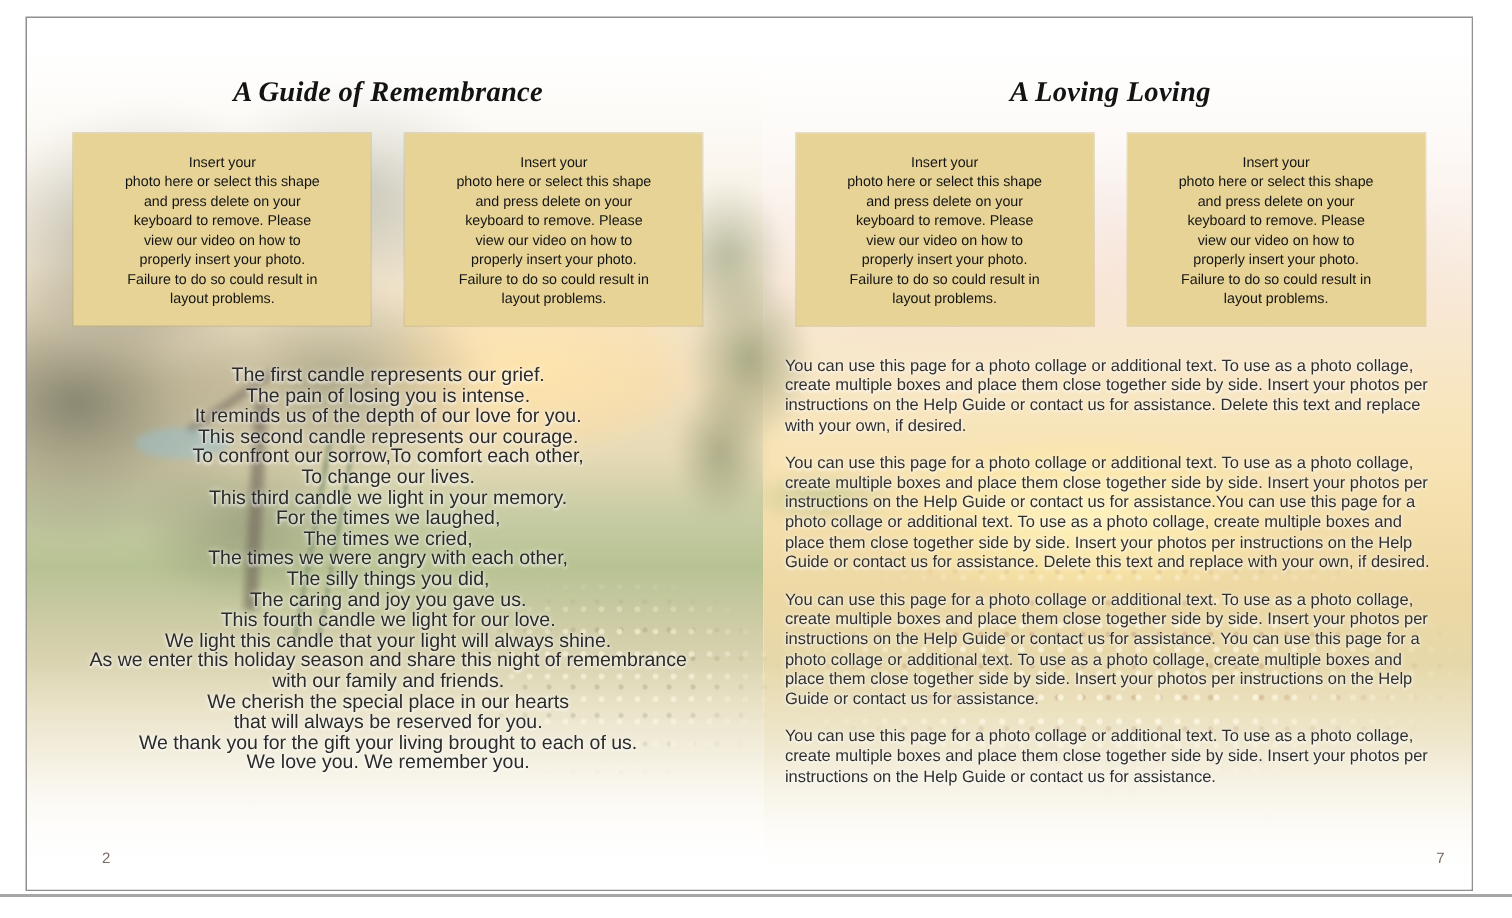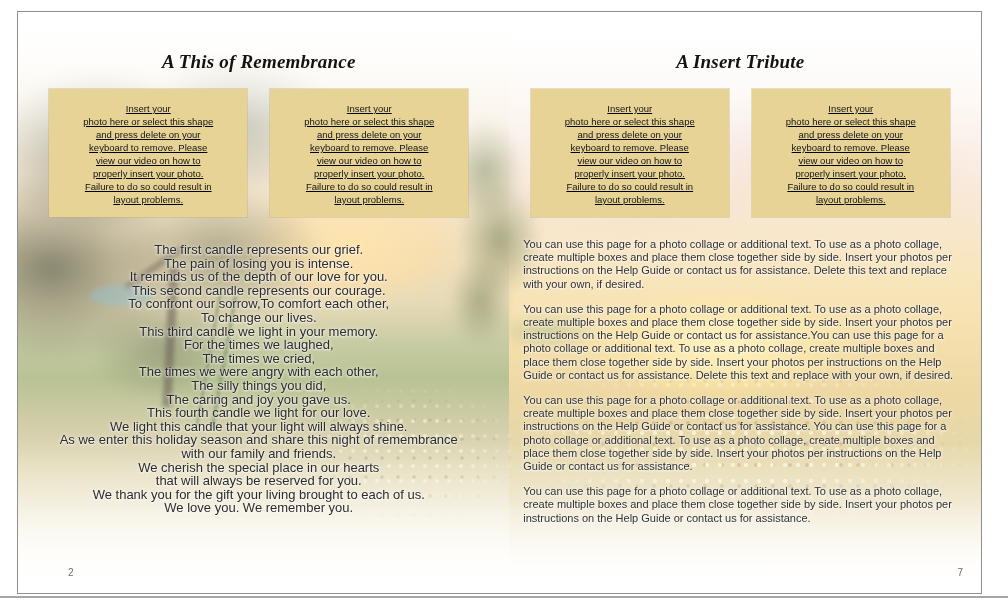--- a/index.html
+++ b/index.html
@@ -82,21 +82,21 @@
     background:linear-gradient(0deg,#fff 4%,rgba(255,255,255,.93) 11%,
       rgba(255,255,255,.68) 32%,rgba(255,255,255,.28) 62%,transparent 100%);}
 
   
   .page{position:absolute;top:0;width:50%;height:100%;}
   .page-left{left:0;}
   .page-right{left:50%;}
   .page-title{margin:38px 0 0;text-align:center;
     font-family:"Liberation Serif",serif;font-style:italic;font-weight:bold;
     font-size:19px;line-height:23px;color:#131313;letter-spacing:.2px;}
-  .boxes{margin-top:16px;display:flex;justify-content:center;gap:23px;text-decoration:underline;}
+  .boxes{margin-top:16px;display:flex;justify-content:center;gap:23px;}
   .photo-box{width:198px;height:128px;background:#e6d395;
     box-shadow:0 0 0 1px rgba(190,170,110,.35);
     padding-top:13px;box-sizing:border-box;}
   .photo-box .ph-text{font-size:9.5px;line-height:13px;color:#141414;
     text-align:center;white-space:pre-line;}
   .poem{margin-top:26px;text-align:center;white-space:pre-line;
     font-size:13px;line-height:13.6px;color:#2b2b2b;
     text-shadow:0 1px 2px rgba(255,255,255,.9),0 0 4px rgba(255,255,255,.85);}
   .author{margin-top:17px;text-align:center;font-style:italic;
     font-size:11px;color:#2b2b2b;
@@ -129,21 +129,21 @@
     <div class="glow-right"></div>
     <div class="green-right"></div>
     <div class="field-texture-right"></div>
     <div class="grass-texture-left"></div>
     <div class="veil-global"></div>
     <div class="veil-top"></div>
     <div class="veil-bottom"></div>
   </div>
 
   <section class="page page-left">
-    <h1 class="page-title">A This of Remembrance</h1>
+    <h1 class="page-title">A Guide of Remembrance</h1>
 
     <div class="boxes">
       <div class="photo-box">
         <div class="ph-text">Insert your
 photo here or select this shape
 and press delete on your
 keyboard to remove.  Please
 view our video on how to
 properly insert your photo.
 Failure to do so could result in
@@ -180,21 +180,21 @@
 We cherish the special place in our hearts
 that will always be reserved for you.
 We thank you for the gift your living brought to each of us.
 We love you. We remember you.</div>
 
 
     <div class="page-num pn-left">2</div>
   </section>
 
   <section class="page page-right">
-    <h1 class="page-title">A Insert Tribute</h1>
+    <h1 class="page-title">A Loving Loving</h1>
 
     <div class="boxes">
       <div class="photo-box">
         <div class="ph-text">Insert your
 photo here or select this shape
 and press delete on your
 keyboard to remove.  Please
 view our video on how to
 properly insert your photo.
 Failure to do so could result in

